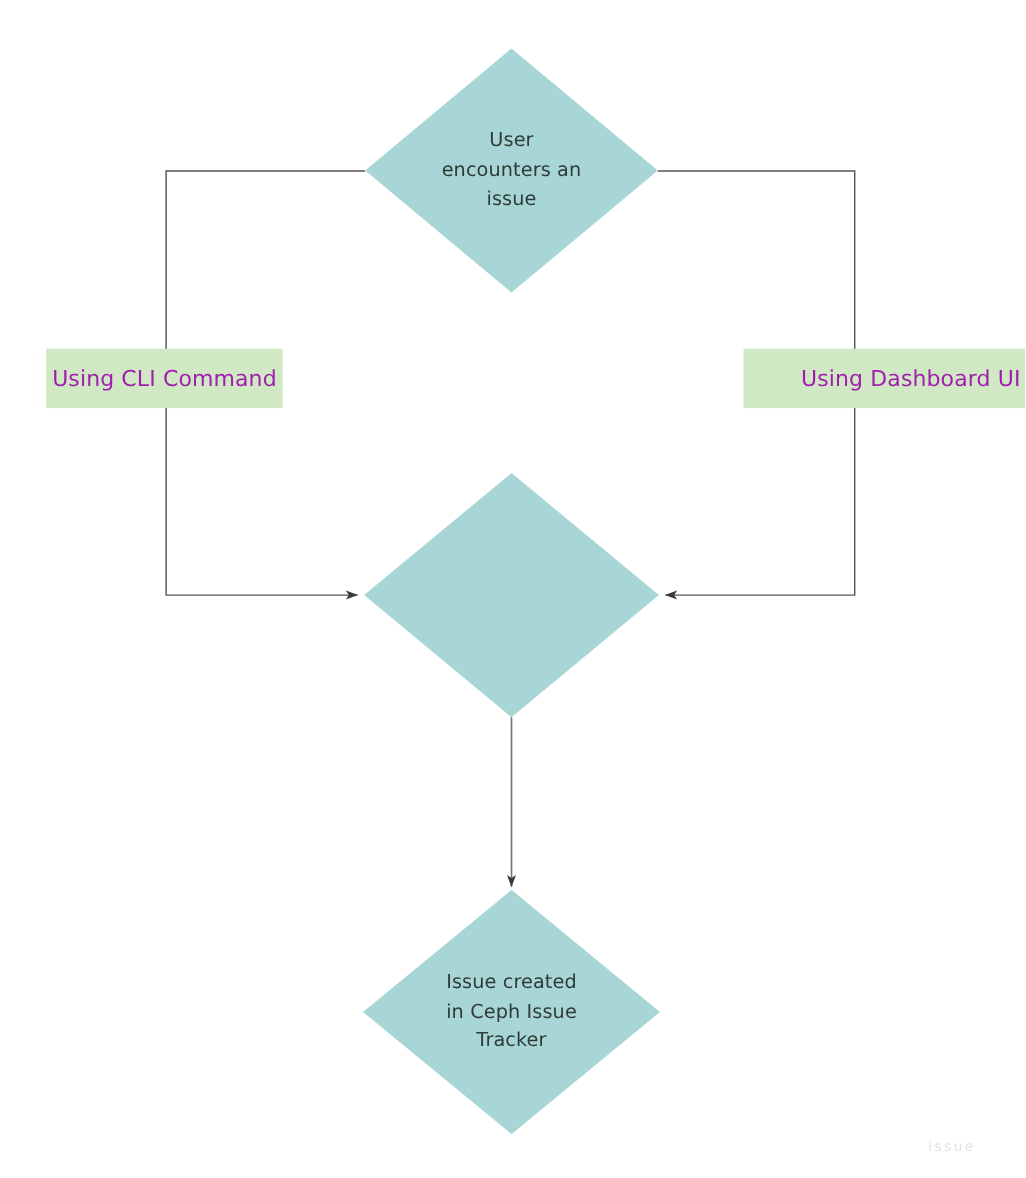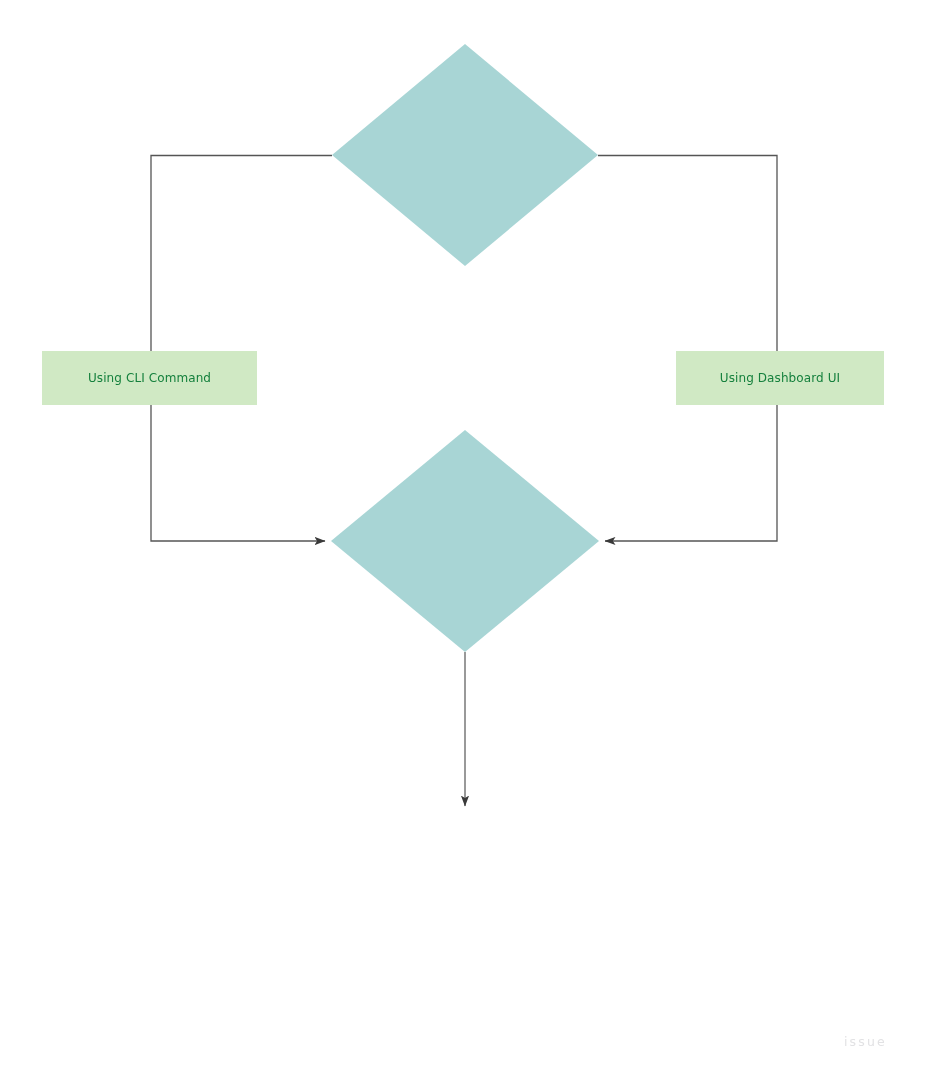--- a/index.html
+++ b/index.html
@@ -84,38 +84,38 @@
   }
 
   
   .edge-label {
     position: absolute;
     z-index: 3;
     background: #d0e9c4;
     display: flex;
     align-items: center;
     justify-content: center;
-    color: #15803d;
-    font-size: 12px;
+    color: #a21caf;
+    font-size: 20px;
     line-height: 1;
     letter-spacing: 0.1px;
     white-space: nowrap;
-    margin-top: 34px;
   }
   #label-cli {
     left: 42px;
     top: 317px;
     width: 215px;
     height: 54px;
   }
   #label-dashboard {
     left: 676px;
     top: 317px;
     width: 208px;
     height: 54px;
+    padding-left: 48px;
   }
 
   
   #watermark {
     position: absolute;
     z-index: 4;
     right: 46px;
     bottom: 22px;
     color: #e2e2e4;
     font-size: 12.5px;
@@ -143,26 +143,35 @@
 
     <path d="M 332,155.5 L 151,155.5 L 151,541 L 325,541" fill="none" stroke="#555555" stroke-width="1.3" marker-end="url(#arrow-right)"></path>
 
     <path d="M 598,155.5 L 777,155.5 L 777,541 L 605,541" fill="none" stroke="#555555" stroke-width="1.3" marker-end="url(#arrow-left)"></path>
 
     <path d="M 465,652 L 465,806" fill="none" stroke="#777777" stroke-width="1.5" marker-end="url(#arrow-down)"></path>
   </svg>
 
   <div class="node" id="node-top">
     <div class="diamond-bg"></div>
+    <div class="node-label">User
+encounters an
+issue</div>
   </div>
 
   <div class="node" id="node-middle">
     <div class="diamond-bg"></div>
   </div>
 
+  <div class="node" id="node-bottom">
+    <div class="diamond-bg"></div>
+    <div class="node-label">Issue created
+in Ceph Issue
+Tracker</div>
+  </div>
 
   <div class="edge-label" id="label-cli">Using CLI Command</div>
 
   <div class="edge-label" id="label-dashboard">Using Dashboard UI</div>
 
   <div id="watermark">issue</div>
 
 </div>
 
 </body></html>

